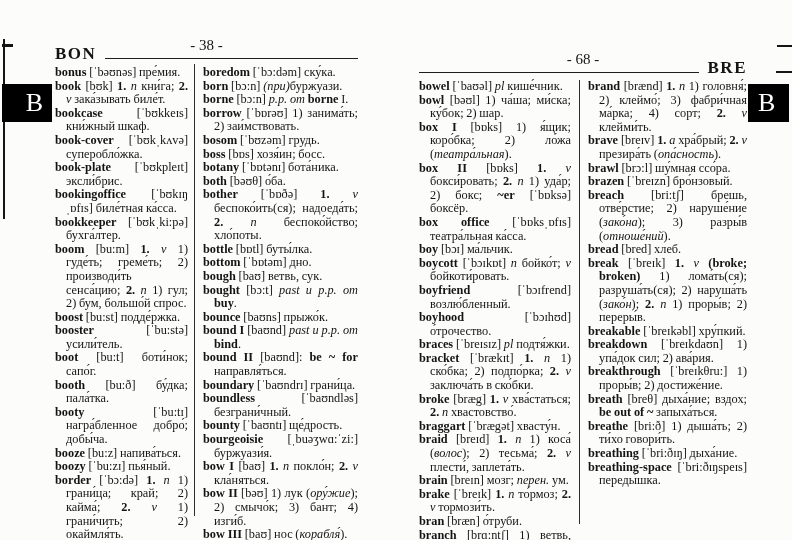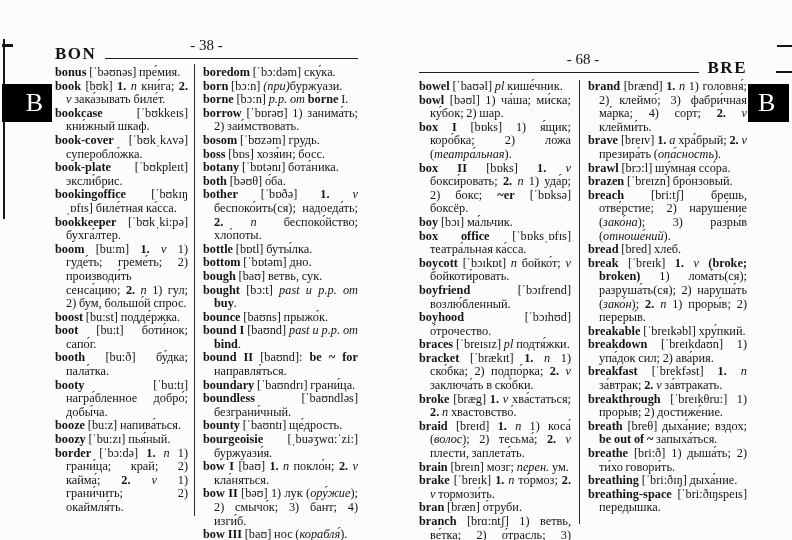--- a/index.html
+++ b/index.html
@@ -75,20 +75,21 @@
     <div class="col col-a">
         <p class="entry"><span class="seg-h">bonus</span><span class="seg-p"> [ˈbəʊnəs] пре́мия.</span></p>
         <p class="entry"><span class="seg-h">book</span><span class="seg-p"> [bʊk] </span><span class="seg-b">1.</span><span class="seg-i"> n</span><span class="seg-p"> кни́га; </span><span class="seg-b">2.</span><span class="seg-i"> v</span><span class="seg-p"> зака́зывать биле́т.</span></p>
         <p class="entry"><span class="seg-h">bookcase</span><span class="seg-p"> [ˈbʊkkeɪs] кни́жный шкаф.</span></p>
         <p class="entry"><span class="seg-h">book-cover</span><span class="seg-p"> [ˈbʊkˌkʌvə] суперобло́жка.</span></p>
         <p class="entry"><span class="seg-h">book-plate</span><span class="seg-p"> [ˈbʊkpleɪt] эксли́брис.</span></p>
         <p class="entry"><span class="seg-h">bookingoffice</span><span class="seg-p"> [ˈbʊkɪŋˌɒfɪs] биле́тная ка́сса.</span></p>
         <p class="entry"><span class="seg-h">bookkeeper</span><span class="seg-p"> [ˈbʊkˌki:pə] бухга́лтер.</span></p>
         <p class="entry"><span class="seg-h">boom</span><span class="seg-p"> [bu:m] </span><span class="seg-b">1.</span><span class="seg-i"> v</span><span class="seg-p"> 1) гуде́ть; греме́ть; 2) производи́ть сенса́цию; </span><span class="seg-b">2.</span><span class="seg-i"> n</span><span class="seg-p"> 1) гул; 2) бум, большо́й спрос.</span></p>
         <p class="entry"><span class="seg-h">boost</span><span class="seg-p"> [bu:st] подде́ржка.</span></p>
+        <p class="entry"><span class="seg-h">booster</span><span class="seg-p"> [ˈbu:stə] усили́тель.</span></p>
         <p class="entry"><span class="seg-h">boot</span><span class="seg-p"> [bu:t] боти́нок; сапо́г.</span></p>
         <p class="entry"><span class="seg-h">booth</span><span class="seg-p"> [bu:ð] бу́дка; пала́тка.</span></p>
         <p class="entry"><span class="seg-h">booty</span><span class="seg-p"> [ˈbu:tɪ] награ́бленное добро́; добы́ча.</span></p>
         <p class="entry"><span class="seg-h">booze</span><span class="seg-p"> [bu:z] напива́ться.</span></p>
         <p class="entry"><span class="seg-h">boozy</span><span class="seg-p"> [ˈbu:zɪ] пья́ный.</span></p>
         <p class="entry"><span class="seg-h">border</span><span class="seg-p"> [ˈbɔ:də] </span><span class="seg-b">1.</span><span class="seg-i"> n</span><span class="seg-p"> 1) грани́ца; край; 2) кайма́; </span><span class="seg-b">2.</span><span class="seg-i"> v</span><span class="seg-p"> 1) грани́чить; 2) окаймля́ть.</span></p>
       </div>
     <div class="col col-b">
         <p class="entry"><span class="seg-h">boredom</span><span class="seg-p"> [ˈbɔ:dəm] ску́ка.</span></p>
         <p class="entry"><span class="seg-h">born</span><span class="seg-p"> [bɔ:n] </span><span class="seg-i">(при)</span><span class="seg-p">буржуази.</span></p>
@@ -123,45 +124,45 @@
     <span class="rule"></span>
     <span class="guide">BRE</span>
     <span class="pagenum">- 68 -</span>
   </header>
   <div class="cols">
     <div class="col col-a">
         <p class="entry"><span class="seg-h">bowel</span><span class="seg-p"> [ˈbaʊəl] </span><span class="seg-i">pl</span><span class="seg-p"> кише́чник.</span></p>
         <p class="entry"><span class="seg-h">bowl</span><span class="seg-p"> [bəʊl] 1) ча́ша; ми́ска; ку́бок; 2) шар.</span></p>
         <p class="entry"><span class="seg-h">box I</span><span class="seg-p"> [bɒks] 1) я́щик; коро́бка; 2) ло́жа (</span><span class="seg-i">театра́льная</span><span class="seg-p">).</span></p>
         <p class="entry"><span class="seg-h">box II</span><span class="seg-p"> [bɒks] </span><span class="seg-b">1.</span><span class="seg-i"> v</span><span class="seg-p"> бокси́ровать; </span><span class="seg-b">2.</span><span class="seg-i"> n</span><span class="seg-p"> 1) уда́р; 2) бокс; </span><span class="seg-b">~er</span><span class="seg-p"> [ˈbɒksə] боксёр.</span></p>
+        <p class="entry"><span class="seg-h">box office</span><span class="seg-p"> [ˈbɒksˌɒfɪs] театра́льная ка́сса.</span></p>
         <p class="entry"><span class="seg-h">boy</span><span class="seg-p"> [bɔɪ] ма́льчик.</span></p>
-        <p class="entry"><span class="seg-h">box office</span><span class="seg-p"> [ˈbɒksˌɒfɪs] театра́льная ка́сса.</span></p>
         <p class="entry"><span class="seg-h">boycott</span><span class="seg-p"> [ˈbɔɪkɒt] </span><span class="seg-i">n</span><span class="seg-p"> бойко́т; </span><span class="seg-i">v</span><span class="seg-p"> бойкоти́ровать.</span></p>
         <p class="entry"><span class="seg-h">boyfriend</span><span class="seg-p"> [ˈbɔɪfrend] возлю́бленный.</span></p>
         <p class="entry"><span class="seg-h">boyhood</span><span class="seg-p"> [ˈbɔɪhʊd] о́трочество.</span></p>
         <p class="entry"><span class="seg-h">braces</span><span class="seg-p"> [ˈbreɪsɪz] </span><span class="seg-i">pl</span><span class="seg-p"> подтя́жки.</span></p>
         <p class="entry"><span class="seg-h">bracket</span><span class="seg-p"> [ˈbrækɪt] </span><span class="seg-b">1.</span><span class="seg-i"> n</span><span class="seg-p"> 1) ско́бка; 2) подпо́рка; </span><span class="seg-b">2.</span><span class="seg-i"> v</span><span class="seg-p"> заключа́ть в ско́бки.</span></p>
         <p class="entry"><span class="seg-h">broke</span><span class="seg-p"> [bræg] </span><span class="seg-b">1.</span><span class="seg-i"> v</span><span class="seg-p"> хва́статься; </span><span class="seg-b">2.</span><span class="seg-i"> n</span><span class="seg-p"> хвастовство́.</span></p>
+        <p class="entry"><span class="seg-h">braggart</span><span class="seg-p"> [ˈbrægət] хвасту́н.</span></p>
         <p class="entry"><span class="seg-h">braid</span><span class="seg-p"> [breɪd] </span><span class="seg-b">1.</span><span class="seg-i"> n</span><span class="seg-p"> 1) коса́ (</span><span class="seg-i">волос</span><span class="seg-p">); 2) тесьма́; </span><span class="seg-b">2.</span><span class="seg-i"> v</span><span class="seg-p"> плести́, заплета́ть.</span></p>
         <p class="entry"><span class="seg-h">brain</span><span class="seg-p"> [breɪn] мозг; </span><span class="seg-i">перен.</span><span class="seg-p"> ум.</span></p>
         <p class="entry"><span class="seg-h">brake</span><span class="seg-p"> [ˈbreɪk] </span><span class="seg-b">1.</span><span class="seg-i"> n</span><span class="seg-p"> то́рмоз; </span><span class="seg-b">2.</span><span class="seg-i"> v</span><span class="seg-p"> тормози́ть.</span></p>
         <p class="entry"><span class="seg-h">bran</span><span class="seg-p"> [bræn] о́труби.</span></p>
         <p class="entry"><span class="seg-h">branch</span><span class="seg-p"> [brɑ:ntʃ] 1) ветвь, ве́тка; 2) о́трасль; 3) филиа́л; 4) рука́в (</span></p>
       </div>
     <div class="col col-b">
         <p class="entry"><span class="seg-h">brand</span><span class="seg-p"> [brænd] </span><span class="seg-b">1.</span><span class="seg-i"> n</span><span class="seg-p"> 1) головня́; 2) клеймо́; 3) фабри́чная ма́рка; 4) сорт; </span><span class="seg-b">2.</span><span class="seg-i"> v</span><span class="seg-p"> клейми́ть.</span></p>
         <p class="entry"><span class="seg-h">brave</span><span class="seg-p"> [breɪv] </span><span class="seg-b">1.</span><span class="seg-i"> a</span><span class="seg-p"> хра́брый; </span><span class="seg-b">2.</span><span class="seg-i"> v</span><span class="seg-p"> презира́ть (</span><span class="seg-i">опа́сность</span><span class="seg-p">).</span></p>
         <p class="entry"><span class="seg-h">brawl</span><span class="seg-p"> [brɔ:l] шу́мная ссо́ра.</span></p>
         <p class="entry"><span class="seg-h">brazen</span><span class="seg-p"> [ˈbreɪzn] бро́нзовый.</span></p>
         <p class="entry"><span class="seg-h">breach</span><span class="seg-p"> [bri:tʃ] брешь, отве́рстие; 2) наруше́ние (</span><span class="seg-i">зако́на</span><span class="seg-p">); 3) разры́в (</span><span class="seg-i">отноше́ний</span><span class="seg-p">).</span></p>
         <p class="entry"><span class="seg-h">bread</span><span class="seg-p"> [bred] хлеб.</span></p>
         <p class="entry"><span class="seg-h">break</span><span class="seg-p"> [ˈbreɪk] </span><span class="seg-b">1.</span><span class="seg-i"> v</span><span class="seg-p"> </span><span class="seg-b">(broke; broken)</span><span class="seg-p"> 1) лома́ть(ся); разруша́ть(ся); 2) наруша́ть (</span><span class="seg-i">зако́н</span><span class="seg-p">); </span><span class="seg-b">2.</span><span class="seg-i"> n</span><span class="seg-p"> 1) проры́в; 2) переры́в.</span></p>
         <p class="entry"><span class="seg-h">breakable</span><span class="seg-p"> [ˈbreɪkəbl] хру́пкий.</span></p>
         <p class="entry"><span class="seg-h">breakdown</span><span class="seg-p"> [ˈbreɪkdaʊn] 1) упа́док сил; 2) ава́рия.</span></p>
-        <p class="entry"><span class="seg-h">breakfast</span><span class="seg-p"> [ˈbrekfəst] </span><span class="seg-b">1.</span><span class="seg-i"> n</span><span class="seg-p"> за́втрак; </span><span class="seg-b">2.</span><span class="seg-i"> v</span><span class="seg-p"> за́втракать.</span></p>
         <p class="entry"><span class="seg-h">breakthrough</span><span class="seg-p"> [ˈbreɪkθru:] 1) проры́в; 2) достиже́ние.</span></p>
         <p class="entry"><span class="seg-h">breath</span><span class="seg-p"> [breθ] дыха́ние; вздох; </span><span class="seg-b">be out of ~</span><span class="seg-p"> запыха́ться.</span></p>
         <p class="entry"><span class="seg-h">breathe</span><span class="seg-p"> [bri:ð] 1) дыша́ть; 2) ти́хо говори́ть.</span></p>
         <p class="entry"><span class="seg-h">breathing</span><span class="seg-p"> [ˈbri:ðɪŋ] дыха́ние.</span></p>
         <p class="entry"><span class="seg-h">breathing-space</span><span class="seg-p"> [ˈbri:ðɪŋspeɪs] переды́шка.</span></p>
       </div>
   </div>
   <div class="divider"></div>
 </section>
 

